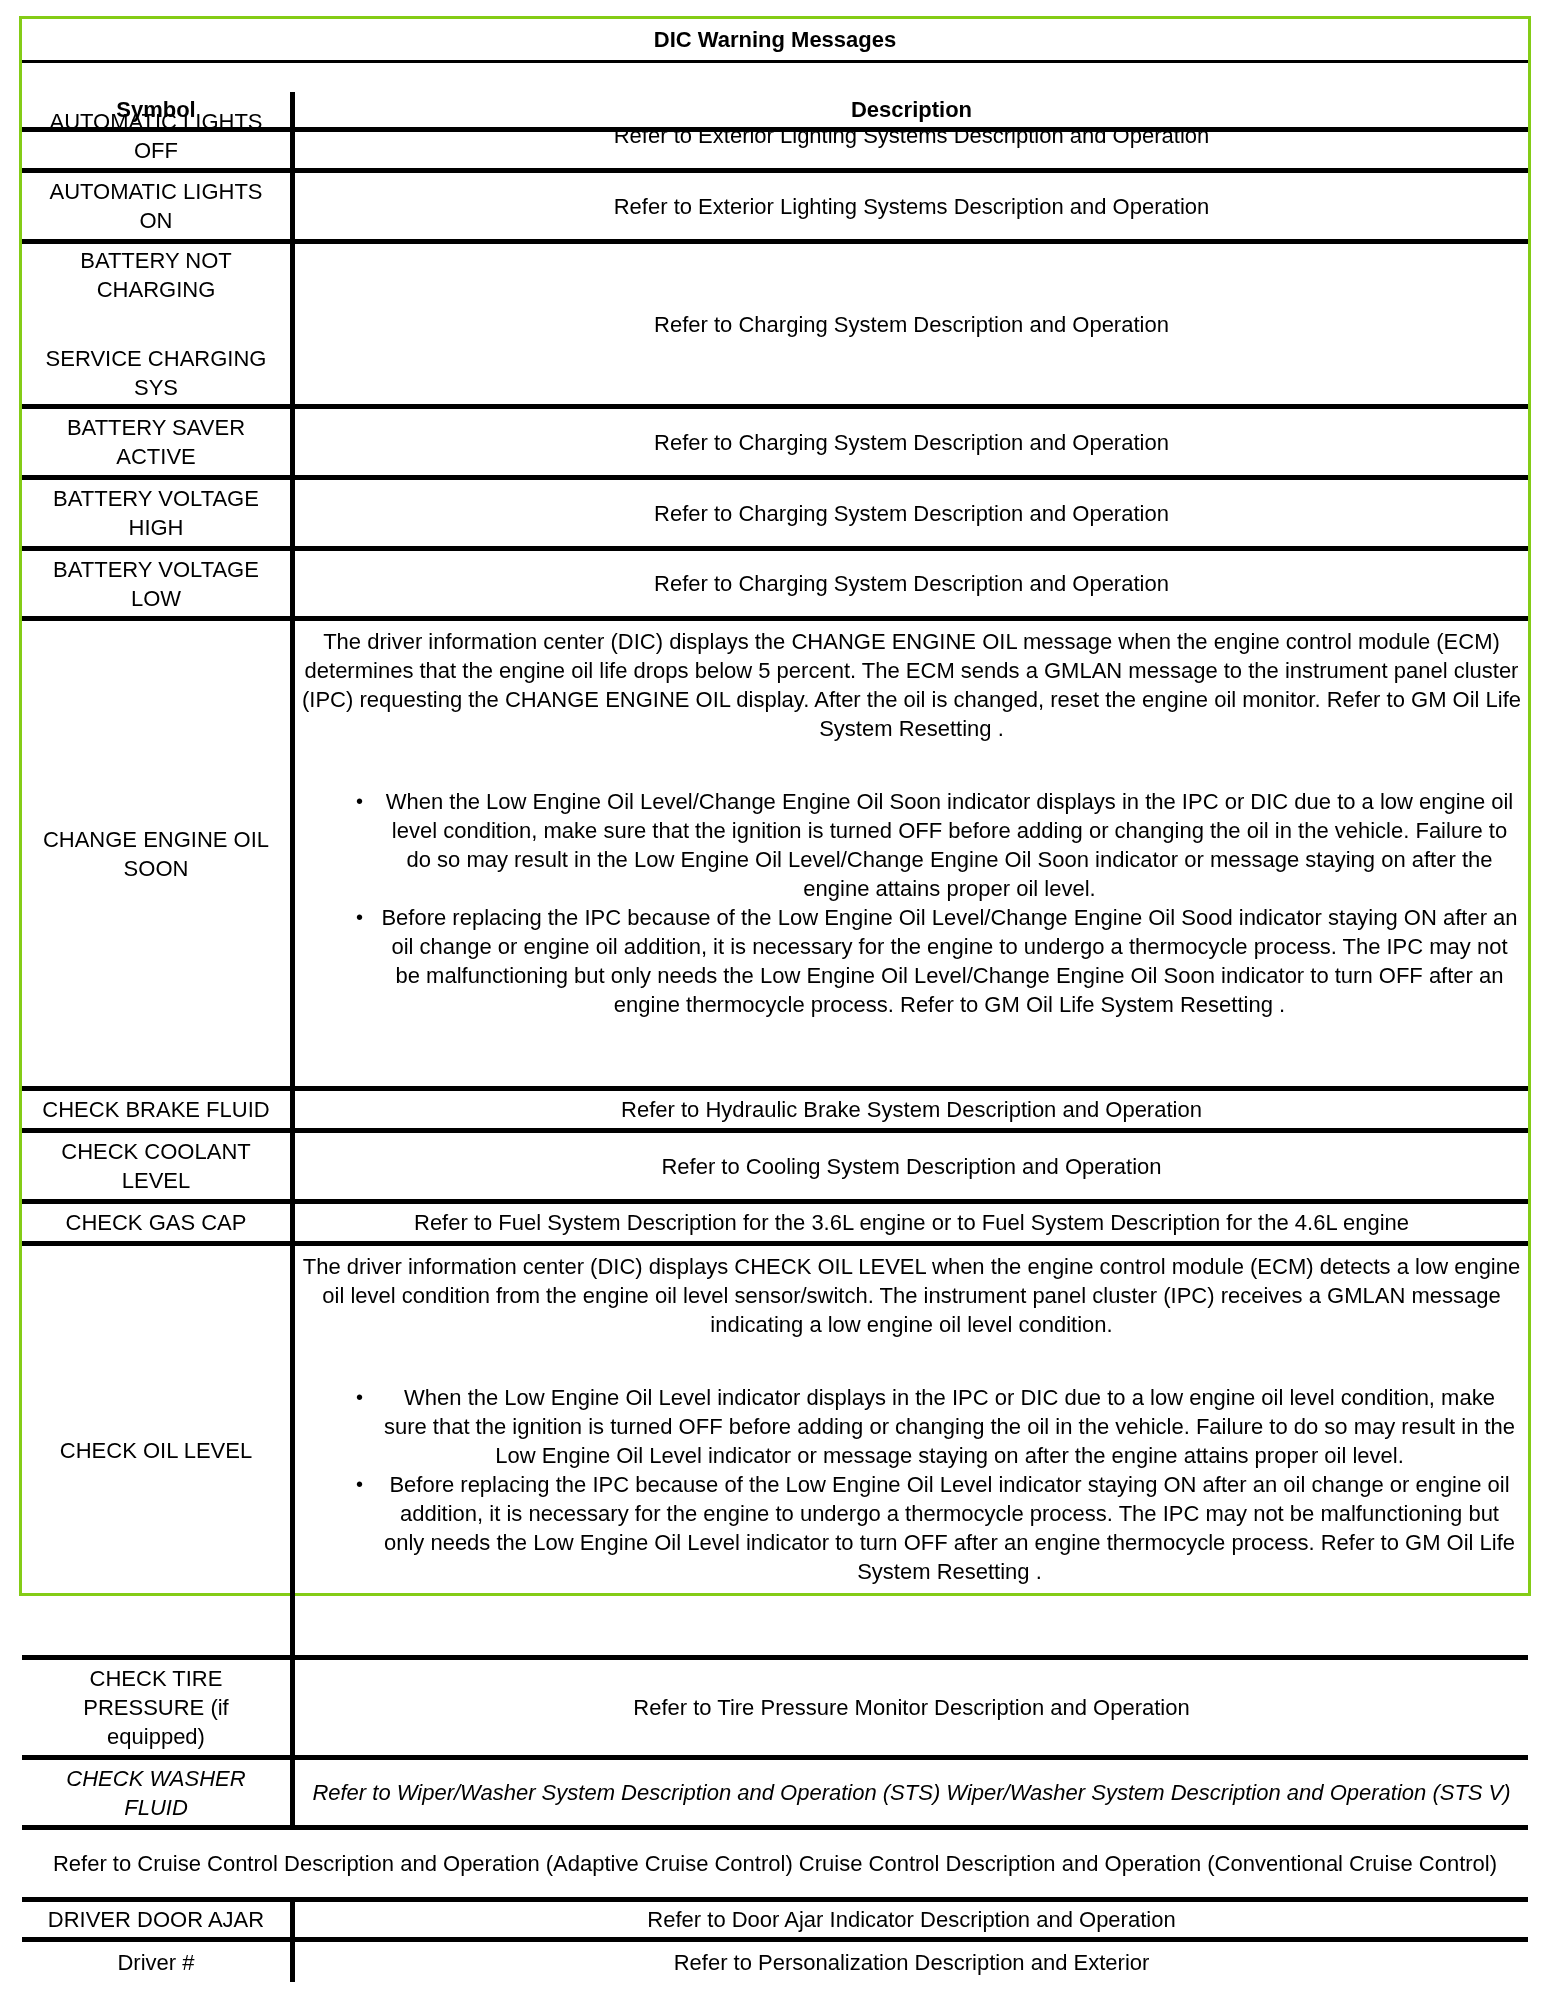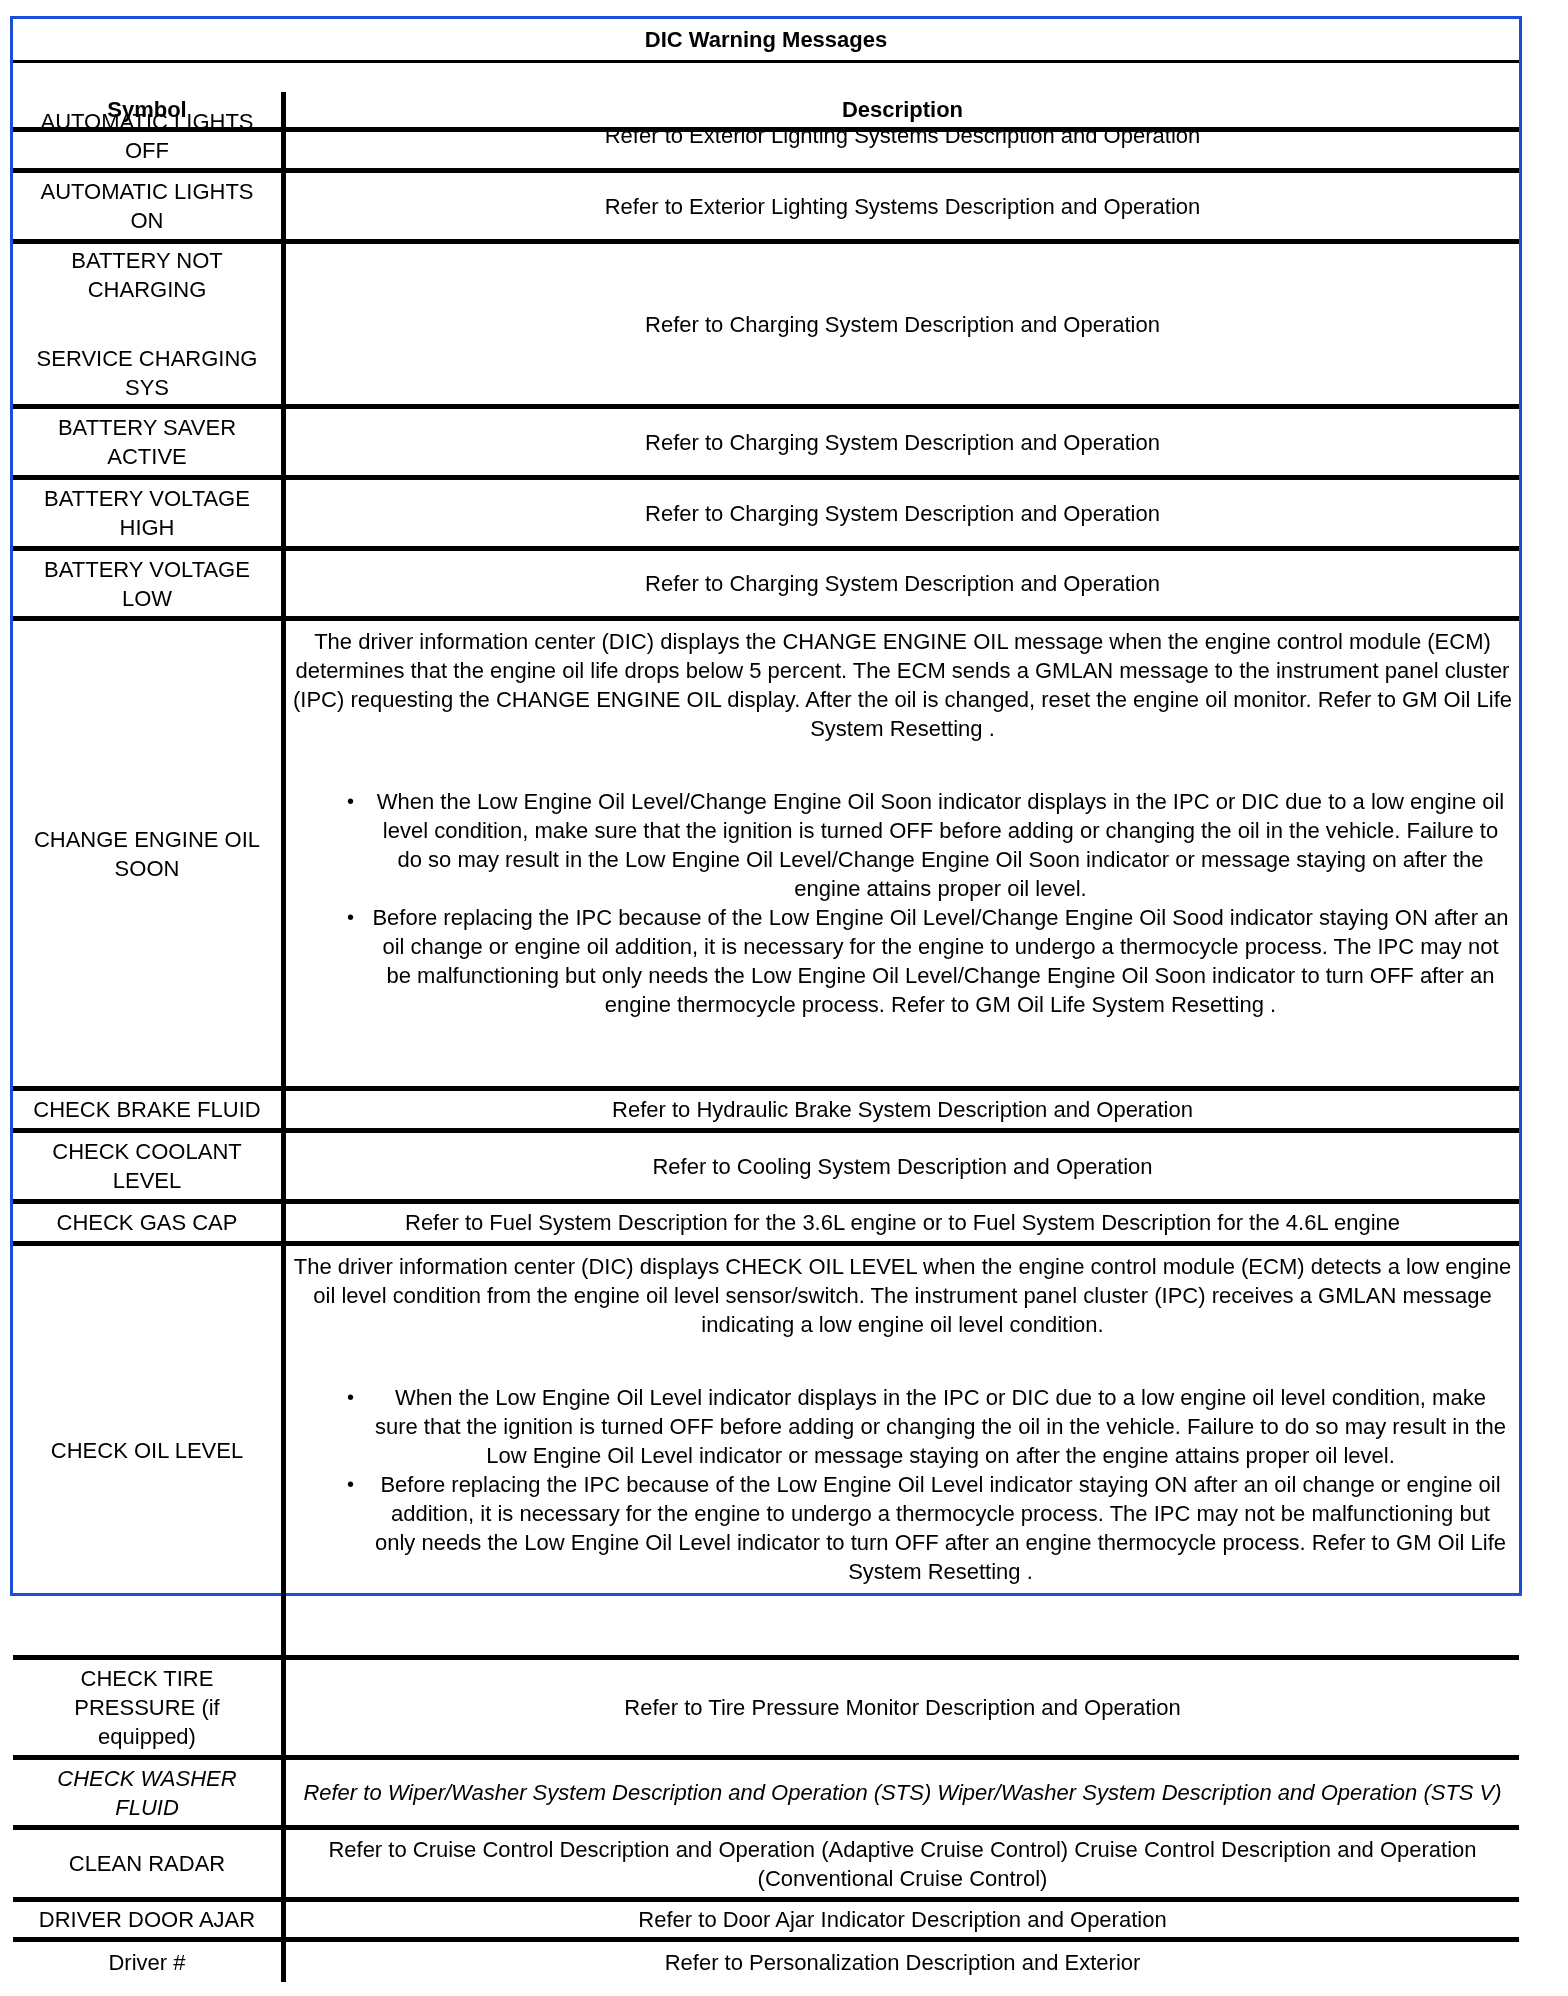--- a/index.html
+++ b/index.html
@@ -1,19 +1,19 @@
 <!DOCTYPE html>
 <html><head>
 <meta charset="utf-8">
 <style>
   html, body { margin: 0; padding: 0; background: #ffffff; }
   body { width: 1568px; height: 1996px; position: relative; overflow: hidden;
          font-family: "Liberation Sans", sans-serif; color: #000; }
-  .tbl { position: absolute; left: 10px; top: 16px; width: 1512px; height: 1580px;
-         border: 3px solid #1d4ed8; box-sizing: border-box; }
+  .tbl { position: absolute; left: 19px; top: 16px; width: 1512px; height: 1580px;
+         border: 3px solid #84cc16; box-sizing: border-box; }
   .row { position: absolute; left: 0; right: 0; box-sizing: border-box; border-bottom: 3px solid #000; display: flex; }
   .row.thick { border-bottom-width: 5px; }
   .row:last-child { border-bottom: none; }
   .cell { display: flex; align-items: center; justify-content: center; text-align: center;
           font-size: 22px; line-height: 29px; box-sizing: border-box; padding: 0 4px; }
   .sym { width: 273px; border-right: 5px solid #000; flex: none; }
   .desc { flex: 1; padding: 0 6px; }
   .title { width: 100%; font-weight: bold; font-size: 22px; }
   .hdr { font-weight: bold; }
   .sym-block { display: flex; flex-direction: column; }
@@ -151,23 +151,20 @@
 
   <div class="row thick" style="top:1741px;height:70px;font-style:italic;">
     <div class="cell sym sym-block">
       <span>CHECK WASHER</span>
       <span>FLUID</span>
     </div>
     <div class="cell desc">Refer to Wiper/Washer System Description and Operation (STS) Wiper/Washer System Description and Operation (STS V)</div>
   </div>
 
   <div class="row thick" style="top:1811px;height:72px;">
-    <div class="cell sym sym-block">
-      <span>CLEAN RADAR</span>
-    </div>
     <div class="cell desc">Refer to Cruise Control Description and Operation (Adaptive Cruise Control) Cruise Control Description and Operation (Conventional Cruise Control)</div>
   </div>
 
   <div class="row thick" style="top:1883px;height:40px;">
     <div class="cell sym sym-block">
       <span>DRIVER DOOR AJAR</span>
     </div>
     <div class="cell desc">Refer to Door Ajar Indicator Description and Operation</div>
   </div>
 

